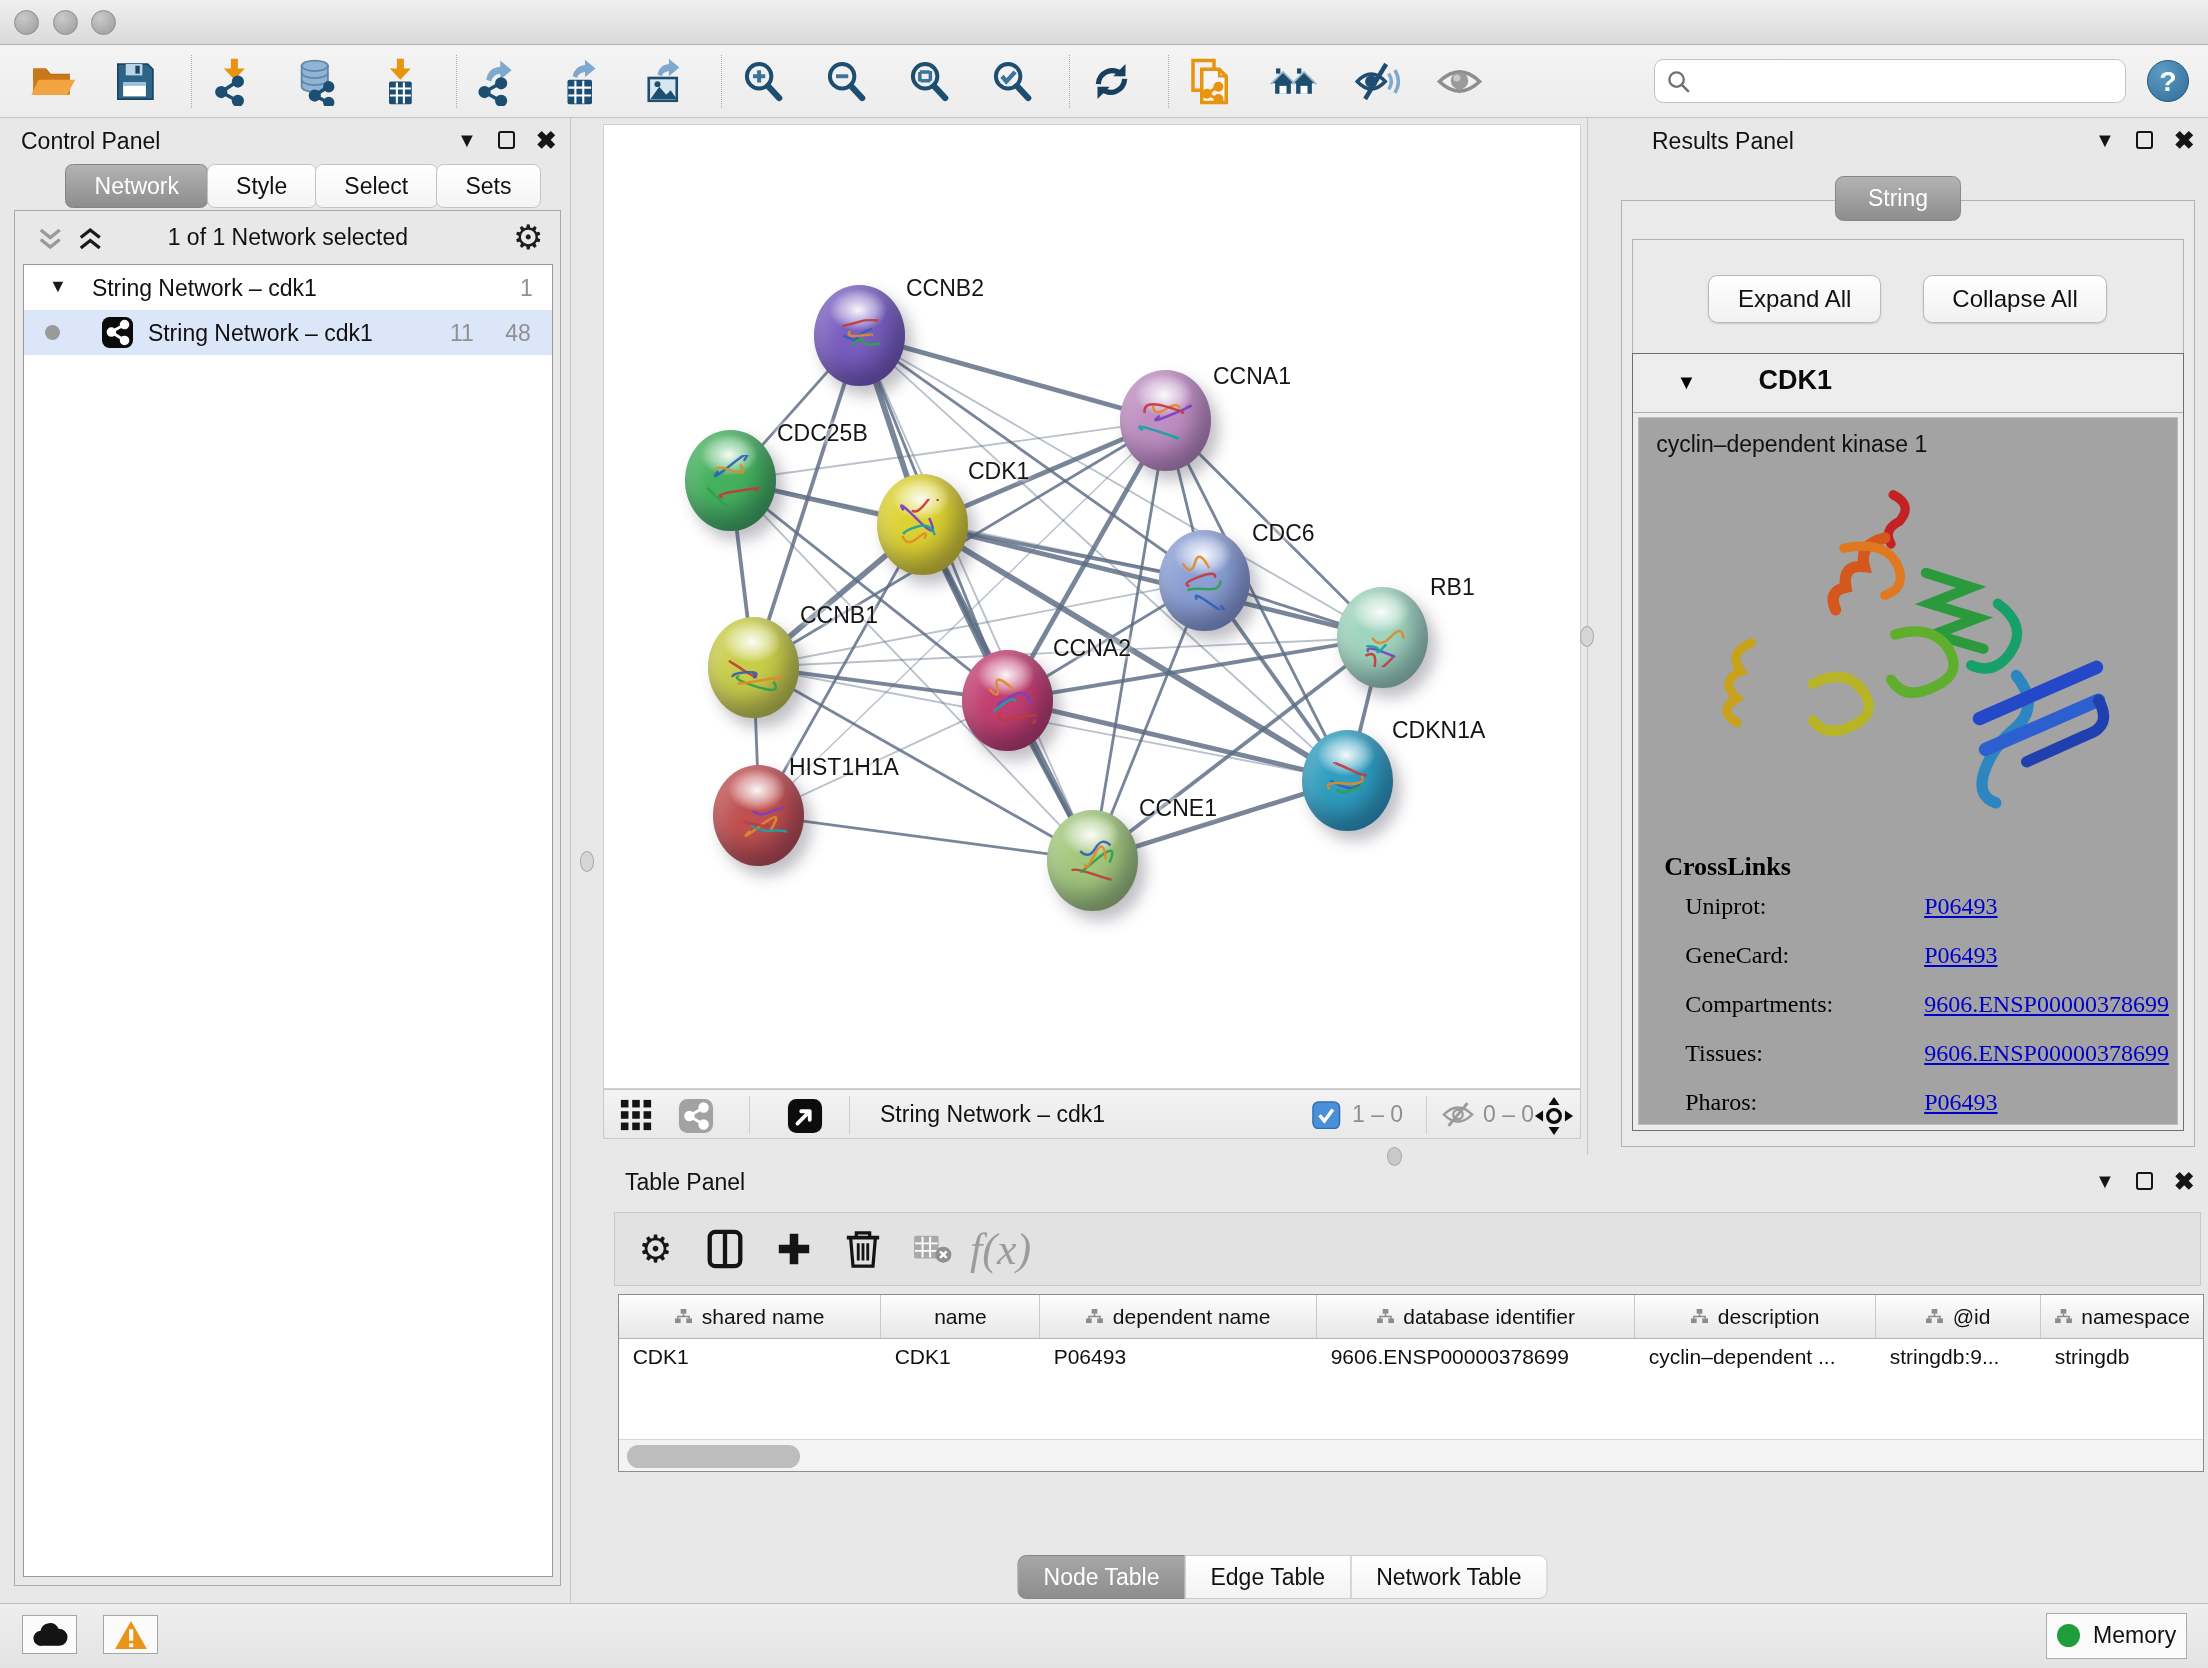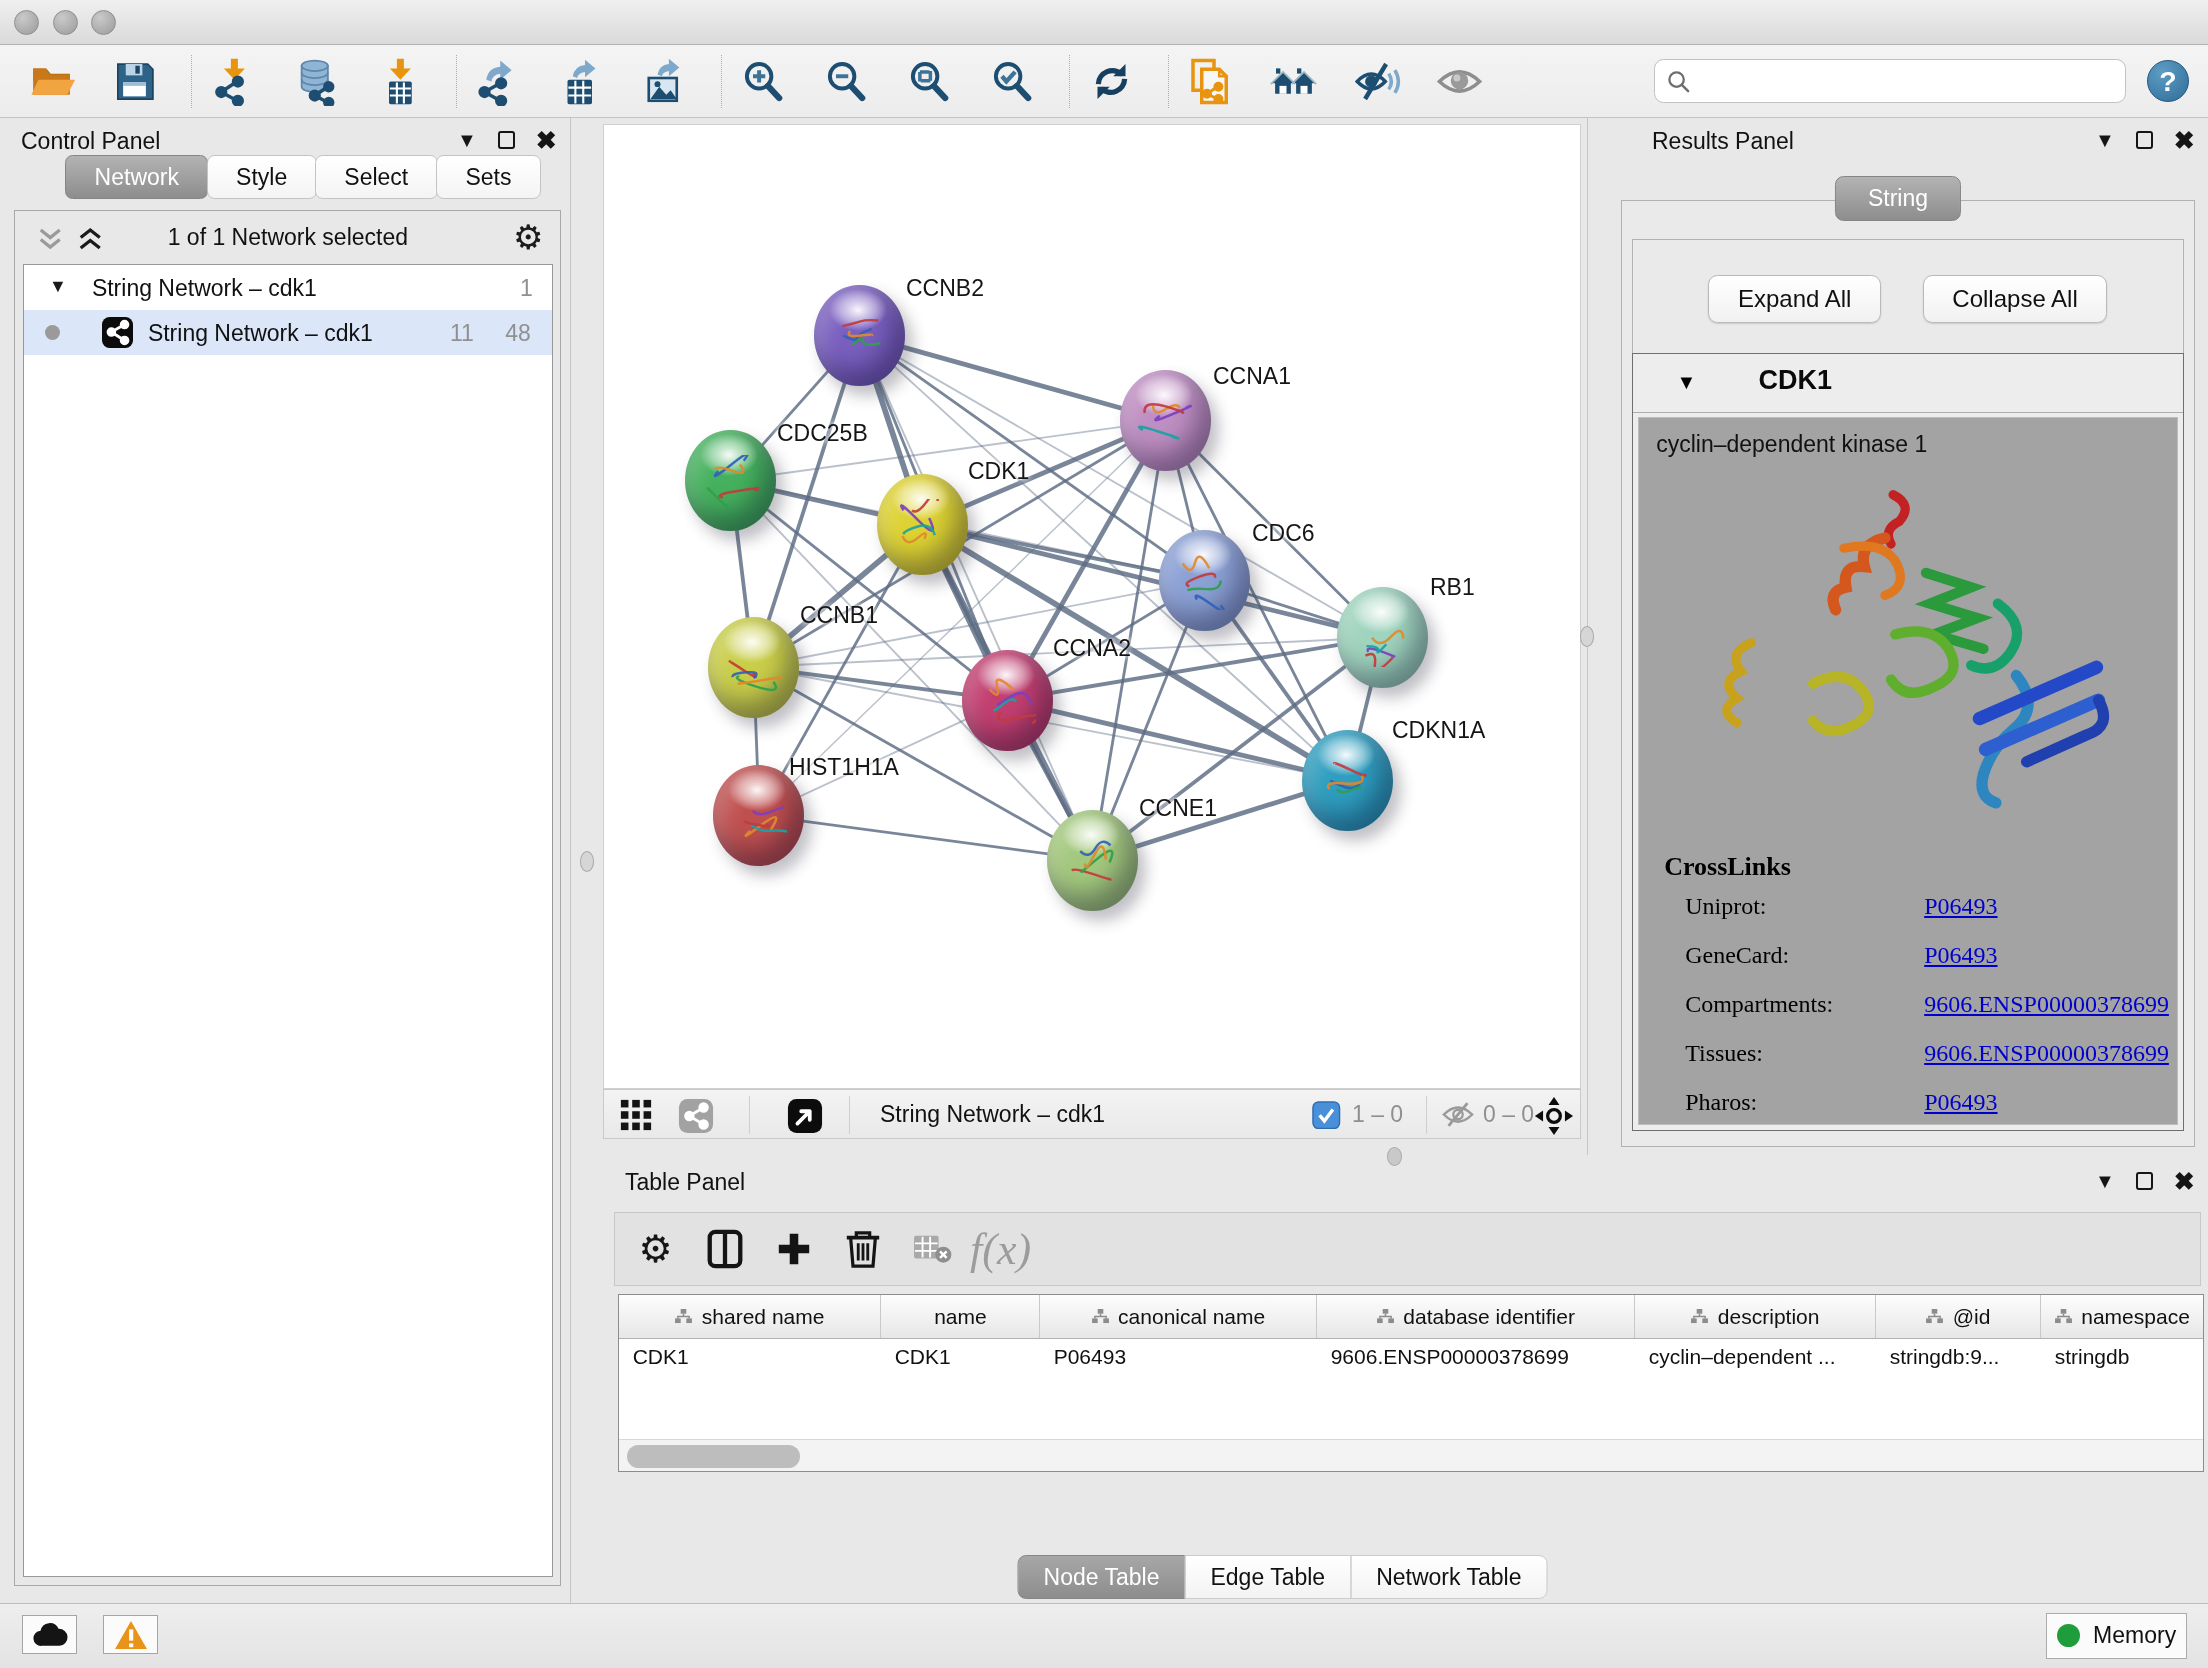--- a/index.html
+++ b/index.html
@@ -37,21 +37,21 @@
   .panel-header { position:relative; height:44px; }
   .panel-title { position:absolute; left:21px; top:9.5px; font-size:23px; color:#111; }
   .ph-icons { position:absolute; right:13.3px; top:9.5px; display:flex; align-items:center; gap:21px; }
   .ph-caret { font-size:20px; color:#151515; }
   .ph-float { width:17px; height:18px; border:2.9px solid #151515; border-radius:2.9px; }
   .ph-close { font-size:25px; font-weight:bold; color:#151515; line-height:1; }
 
   
   .control-panel { position:absolute; left:0; top:118px; width:571px; bottom:65px;
     background:#e8e8e8; border-right:1px solid #c6c6c6; }
-  .cp-tabs { position:absolute; left:67px; top:37px; display:flex; z-index:2; }
+  .cp-tabs { position:absolute; left:67px; top:46px; display:flex; z-index:2; }
   .ctab { height:44px; padding:0 28.5px; font-size:23px; display:flex; align-items:center;
     background:linear-gradient(#ffffff,#f4f4f4); border:1px solid #c3c3c3;
     border-radius:7.6px; margin-left:-1.9px; color:#111; }
   .ctab.sel { background:linear-gradient(#b3b3b3,#8d8d8d); color:#fff; border-color:#858585; }
   .cp-box { position:absolute; left:14.3px; right:8.6px; top:92px; bottom:17px;
     border:1px solid #a8a8a8; background:#e8e8e8; }
   .cp-strip { position:relative; height:53px; }
   .chev { position:absolute; top:15px; }
   .cp-status { position:absolute; left:0; right:0; top:13.3px; text-align:center; font-size:23px; color:#111; }
   .gear-glyph { position:absolute; right:17px; top:5.7px; font-size:34px; color:#1c1c1c; }
@@ -744,21 +744,21 @@
             </div>
           <div class="th c2">
             <svg width="17" height="15" viewBox="0 0 18 16">
                 <g fill="#8c8c8c">
                   <rect x="6" y="0" width="6" height="5"></rect>
                   <rect x="0" y="10" width="6" height="5"></rect>
                   <rect x="12" y="10" width="6" height="5"></rect>
                   <path d="M9 5v3M3 10V8h12v2" stroke="#8c8c8c" fill="none" stroke-width="1.6"></path>
                 </g>
               </svg>
-            <span>canonical name</span>
+            <span>dependent name</span>
             </div>
           <div class="th c3">
             <svg width="17" height="15" viewBox="0 0 18 16">
                 <g fill="#8c8c8c">
                   <rect x="6" y="0" width="6" height="5"></rect>
                   <rect x="0" y="10" width="6" height="5"></rect>
                   <rect x="12" y="10" width="6" height="5"></rect>
                   <path d="M9 5v3M3 10V8h12v2" stroke="#8c8c8c" fill="none" stroke-width="1.6"></path>
                 </g>
               </svg>

